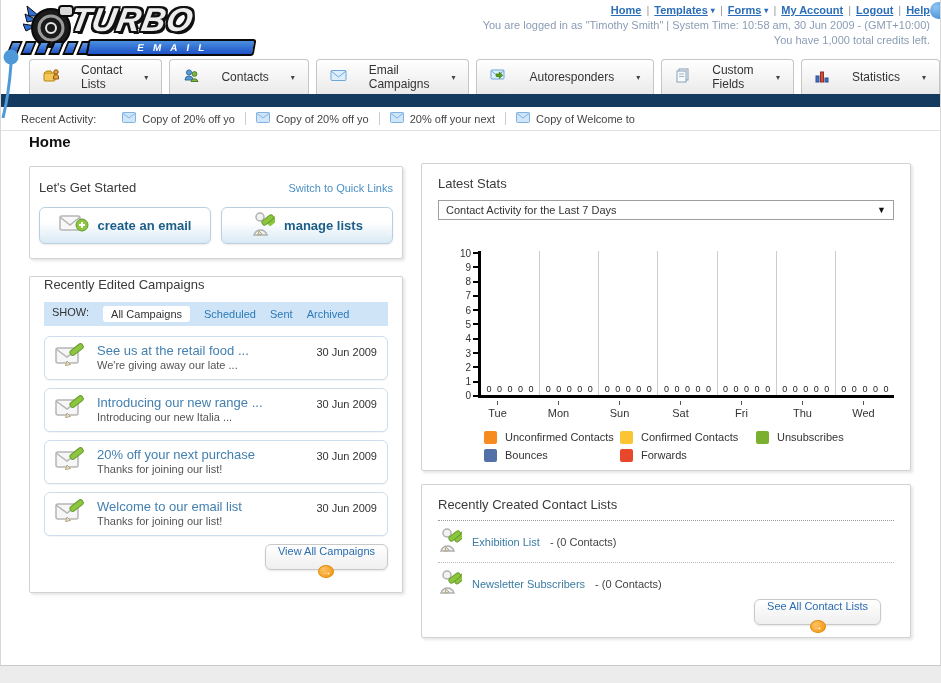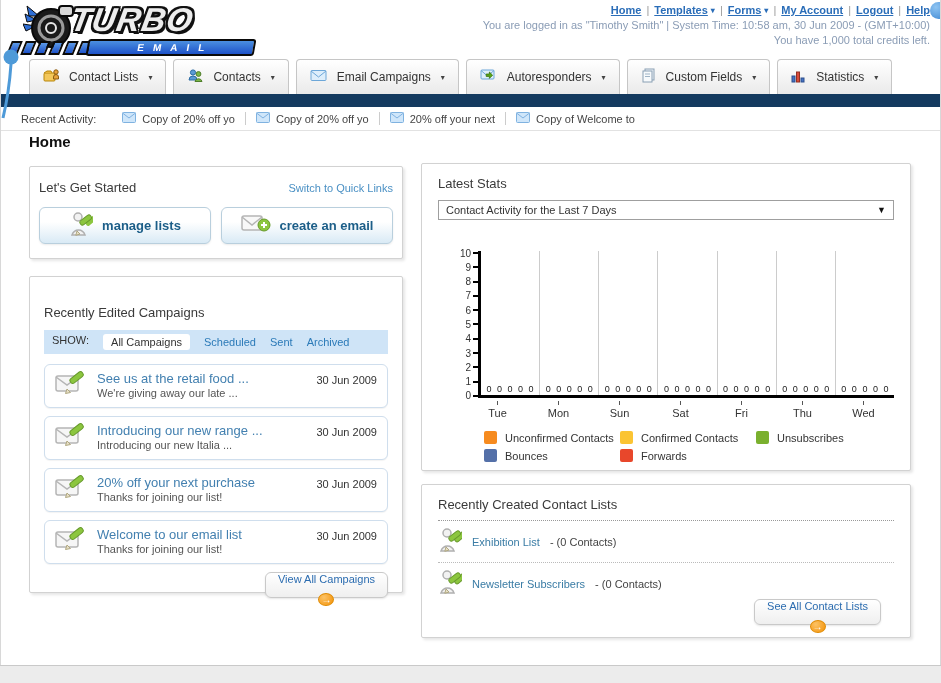--- a/index.html
+++ b/index.html
@@ -29,21 +29,21 @@
   .login-line, .credits-line { color:#8a9cb5; font-size:11px; margin-top:3px; }
 
   .corner-dot { position:absolute; right:-7px; top:2px; width:17px; height:17px; border-radius:50%;
       background:radial-gradient(circle at 35% 30%, #8ec4f2, #3c86d2); }
 
   
   .pin-decor { position:absolute; left:0; top:48px; z-index:6; }
 
   
   .tabbar { display:flex; align-items:flex-end; gap:7px; padding-left:28px; height:32px; position:relative; }
-  .tab { display:flex; align-items:center; gap:10px; height:29px; padding:17px 13px; background:linear-gradient(#ffffff,#eaeaea);
+  .tab { display:flex; align-items:center; gap:22px; height:29px; padding:17px 13px; background:linear-gradient(#ffffff,#eaeaea);
       border:1px solid #c6c6c6; border-bottom:none; border-radius:4px 4px 0 0; font-size:12px; color:#333; cursor:pointer; }
   .tab .tab-caret { font-size:8px; color:#444; }
   .navybar { height:13px; background:#143a5f; }
 
   
   .activity-bar { height:24px; display:flex; align-items:center; padding-left:20px; font-size:11px; color:#444;
       border-bottom:1px solid #e2e2e2; background:#fff; }
   .activity-label { margin-right:16px; }
   .activity-item { display:flex; align-items:center; gap:6px; padding:0 10px; border-right:1px solid #ccc; cursor:pointer; color:#444; }
   .activity-item:last-child { border-right:none; }
@@ -58,21 +58,21 @@
   
   #get-started { left:28px; top:35px; width:374px; height:93px; padding:13px 9px; }
   .gs-head { display:flex; justify-content:space-between; align-items:center; }
   .gs-link { font-size:11px; color:#4a90c4; text-decoration:none; cursor:pointer; }
   .gs-buttons { display:flex; gap:10px; margin-top:12px; }
   .gs-btn { flex:1; height:37px; border:1px solid #b9cfdd; border-radius:6px; background:linear-gradient(#ffffff 40%,#d9eaf5);
       display:flex; align-items:center; justify-content:center; gap:9px; font-size:13px; font-weight:bold; color:#1c5e88; cursor:pointer;
       box-shadow:0 1px 2px rgba(0,0,0,0.08); }
 
   
-  #campaigns-panel { left:28px; top:145px; width:374px; height:317px; padding:28px 14px; }
+  #campaigns-panel { left:28px; top:145px; width:374px; height:317px; padding:0 14px; }
   .show-bar { margin-top:10px; background:#cfe4f7; padding:4px 8px; display:flex; gap:14px; font-size:11px; color:#333; }
   .show-filter { color:#2b7ab8; cursor:pointer; }
   .show-filter.selected { background:#fff; color:#333; padding:2px 8px; border-radius:3px; }
   .camp-list { margin-top:10px; }
   .camp-card { border:1px solid #cfdeed; border-radius:6px; padding:5px 10px; display:flex; gap:10px; margin-bottom:8px;
       box-shadow:0 1px 1px rgba(0,0,0,0.05); background:#fff; cursor:pointer; min-height:44px; align-items:center; }
   .camp-text { line-height:15px; }
   .camp-title { font-size:13px; color:#4380b0; cursor:pointer; }
   .camp-sub { font-size:11px; color:#555; }
   .camp-date { margin-left:auto; font-size:11px; color:#333; align-self:flex-start; padding-top:4px; white-space:nowrap; }
@@ -94,21 +94,21 @@
   .y-tick .tickmark { width:5px; height:2px; background:#000; }
   .plot { flex:1; height:147px; margin-top:3px; border-left:3px solid #000; border-bottom:3px solid #000; display:flex; position:relative; }
   .day-group { flex:1; position:relative; border-right:1px solid #ccc; }
   .day-group:last-child { border-right:none; }
   .zeros { position:absolute; bottom:1px; left:0; right:0; display:flex; justify-content:space-evenly; font-size:9px; color:#222; }
   .x-axis { display:flex; margin-left:29px; }
   .x-cell { flex:1; text-align:center; }
   .x-tickline { width:1px; height:4px; background:#555; margin:0 auto; }
   .x-label { font-size:11px; color:#333; margin-top:2px; }
   .legend { margin-top:12px; margin-left:46px; display:flex; flex-wrap:wrap; row-gap:5px; }
-  .legend-item { width:136px; display:flex; align-items:center; gap:8px; font-size:11px; color:#333; }
+  .legend-item { width:136px; display:flex; gap:8px; font-size:11px; color:#333; }
   .swatch { width:13px; height:13px; border-radius:2px; flex:none; }
 
   
   #lists-panel { left:420px; top:353px; width:490px; height:154px; padding:12px 16px; }
   .dotted-sep { border-top:1px dotted #999; margin-top:8px; }
   .cl-item { display:flex; align-items:center; gap:10px; padding:6px 0; border-bottom:1px dotted #bbb; font-size:11px; }
   .cl-item:last-of-type { border-bottom:none; }
   .cl-name { color:#3a7ca5; cursor:pointer; }
   .cl-detail { color:#444; }
   .see-all { position:absolute; right:29px; bottom:12px; }
@@ -253,37 +253,37 @@
   <div class="main">
     <div class="page-title">Home</div>
 
     <div class="panel" id="get-started">
       <div class="gs-head">
         <span class="panel-title">Let's Get Started</span>
         <a class="gs-link">Switch to Quick Links</a>
       </div>
       <div class="gs-buttons" id="gs-buttons">
           <div class="gs-btn">
+            <span><svg width="30" height="20" viewBox="0 0 30 20">
+                <rect x="1" y="2" width="20" height="14" rx="2" fill="#f8f8f8" stroke="#b5b5b5" stroke-width="1.5"></rect>
+                <path d="M1 3 L11 11 L21 3" fill="none" stroke="#b5b5b5" stroke-width="1.5"></path>
+                <circle cx="23" cy="11" r="6" fill="#8cc63f" stroke="#679a2b"></circle>
+                <path d="M23 8 v6 M20 11 h6" stroke="#fff" stroke-width="2"></path>
+              </svg></span>
+            <span>create an email</span>
+          </div>
+          <div class="gs-btn">
             <span><svg width="24" height="27" viewBox="0 0 24 27">
                 <circle cx="9" cy="6" r="4" fill="#f2f2f2" stroke="#b0b0b0" stroke-width="1.5"></circle>
                 <path d="M3 24 a7 8 0 0 1 13 0 z" fill="#f2f2f2" stroke="#b0b0b0" stroke-width="1.5"></path>
                 <rect x="9" y="7" width="14" height="5" rx="2" transform="rotate(-40 9 7) translate(2,8)" fill="#8cc63f" stroke="#6a9а2f"></rect>
                 <path d="M8 20 l3 3 -4.2 1.3 z" fill="#e8e0c8" stroke="#b0a880"></path>
                 <rect x="10" y="11" width="13" height="5" rx="2.2" transform="rotate(-38 10 11)" fill="#8cc63f" stroke="#679a2b"></rect>
               </svg></span>
             <span>manage lists</span>
-          </div>
-          <div class="gs-btn">
-            <span><svg width="30" height="20" viewBox="0 0 30 20">
-                <rect x="1" y="2" width="20" height="14" rx="2" fill="#f8f8f8" stroke="#b5b5b5" stroke-width="1.5"></rect>
-                <path d="M1 3 L11 11 L21 3" fill="none" stroke="#b5b5b5" stroke-width="1.5"></path>
-                <circle cx="23" cy="11" r="6" fill="#8cc63f" stroke="#679a2b"></circle>
-                <path d="M23 8 v6 M20 11 h6" stroke="#fff" stroke-width="2"></path>
-              </svg></span>
-            <span>create an email</span>
           </div>
         </div>
     </div>
 
     <div class="panel" id="campaigns-panel">
       <div class="panel-title">Recently Edited Campaigns</div>
       <div class="show-bar">
         <span>SHOW:</span>
         <span id="camp-filters" style="display:flex;gap:14px;align-items:center;">
             <span class="show-filter selected">All Campaigns</span>

